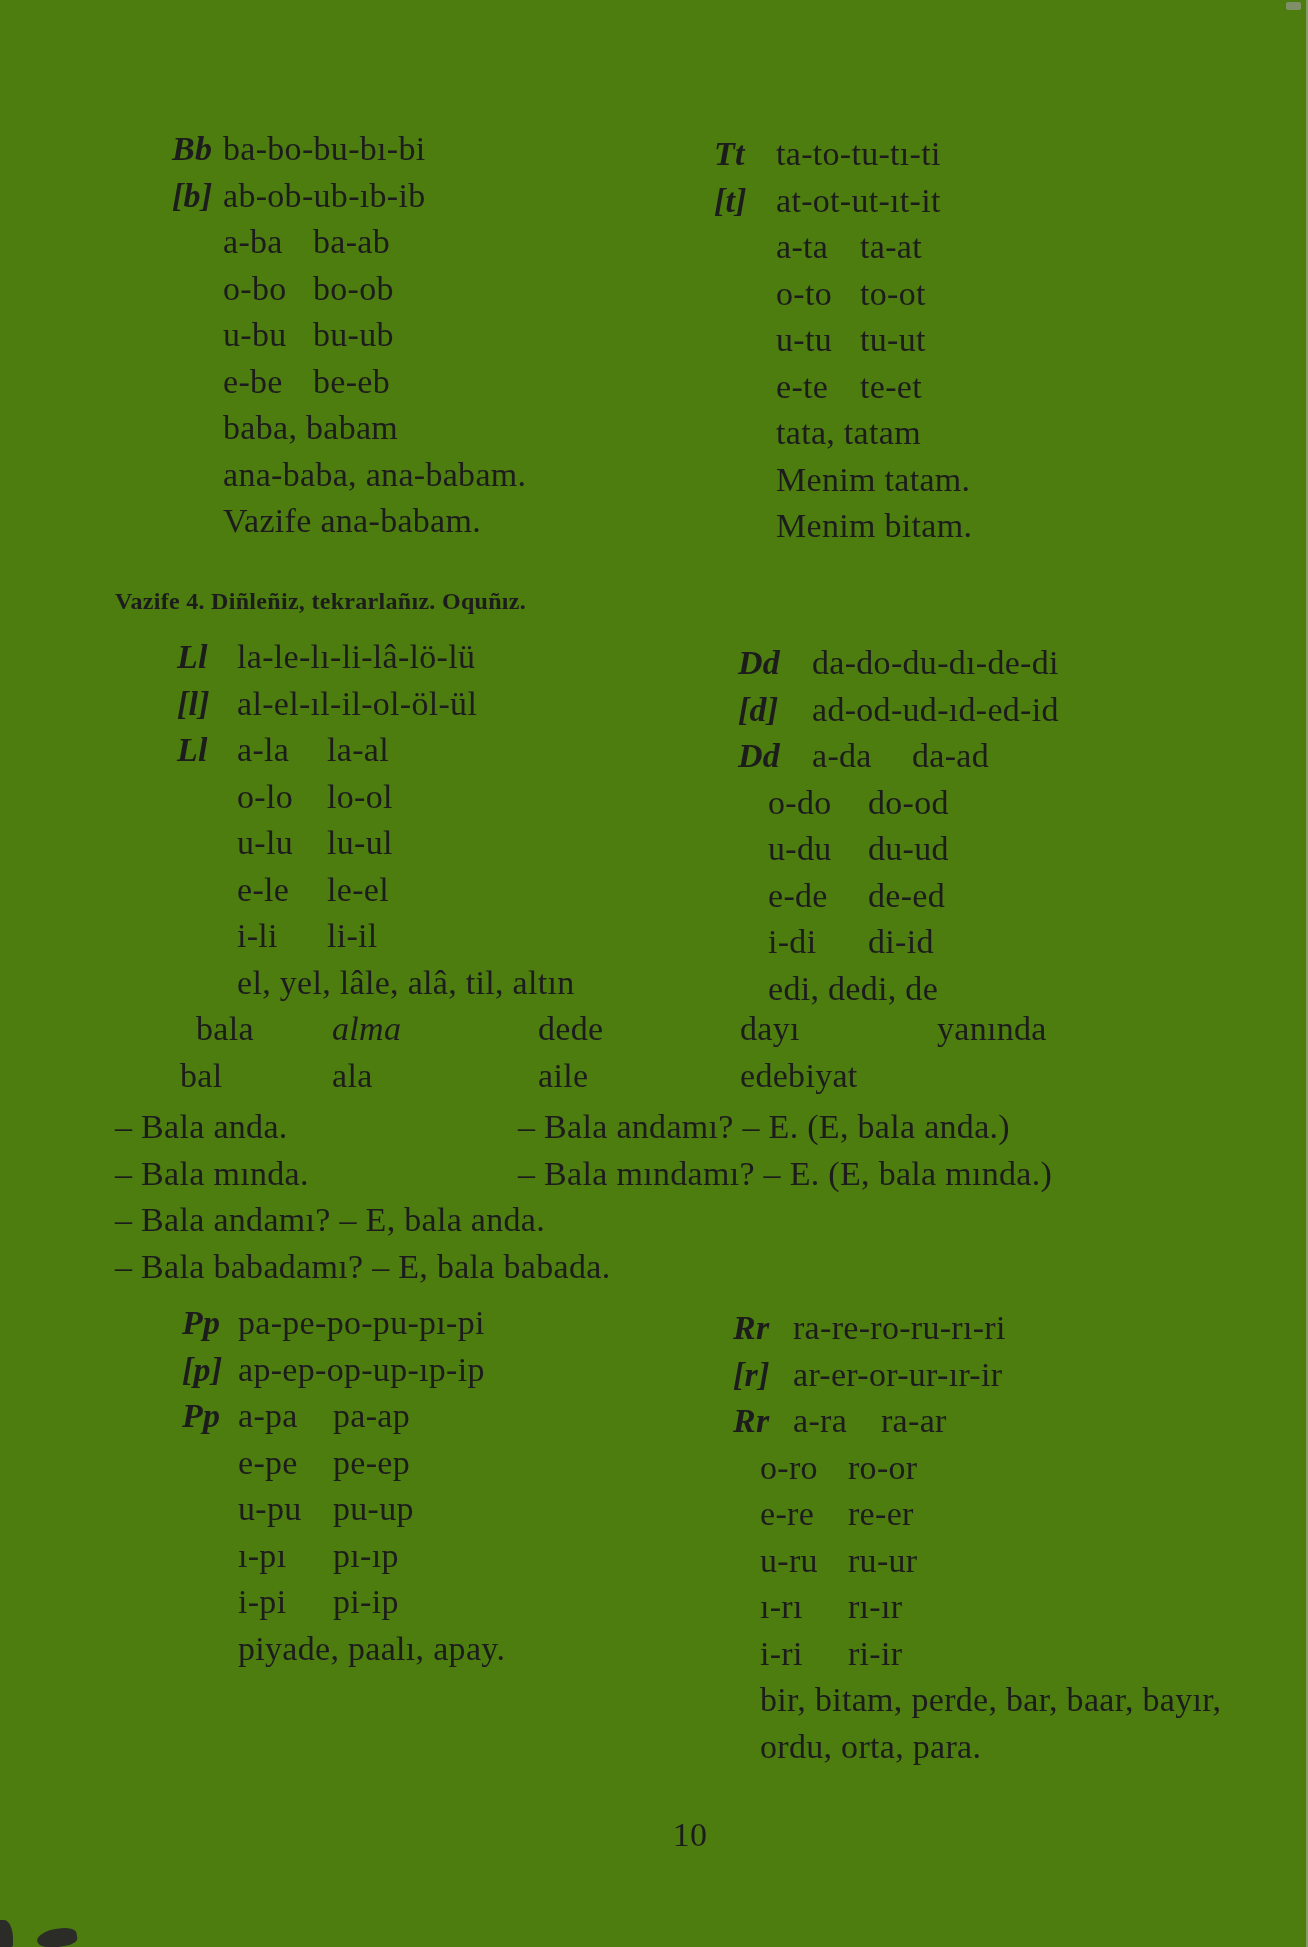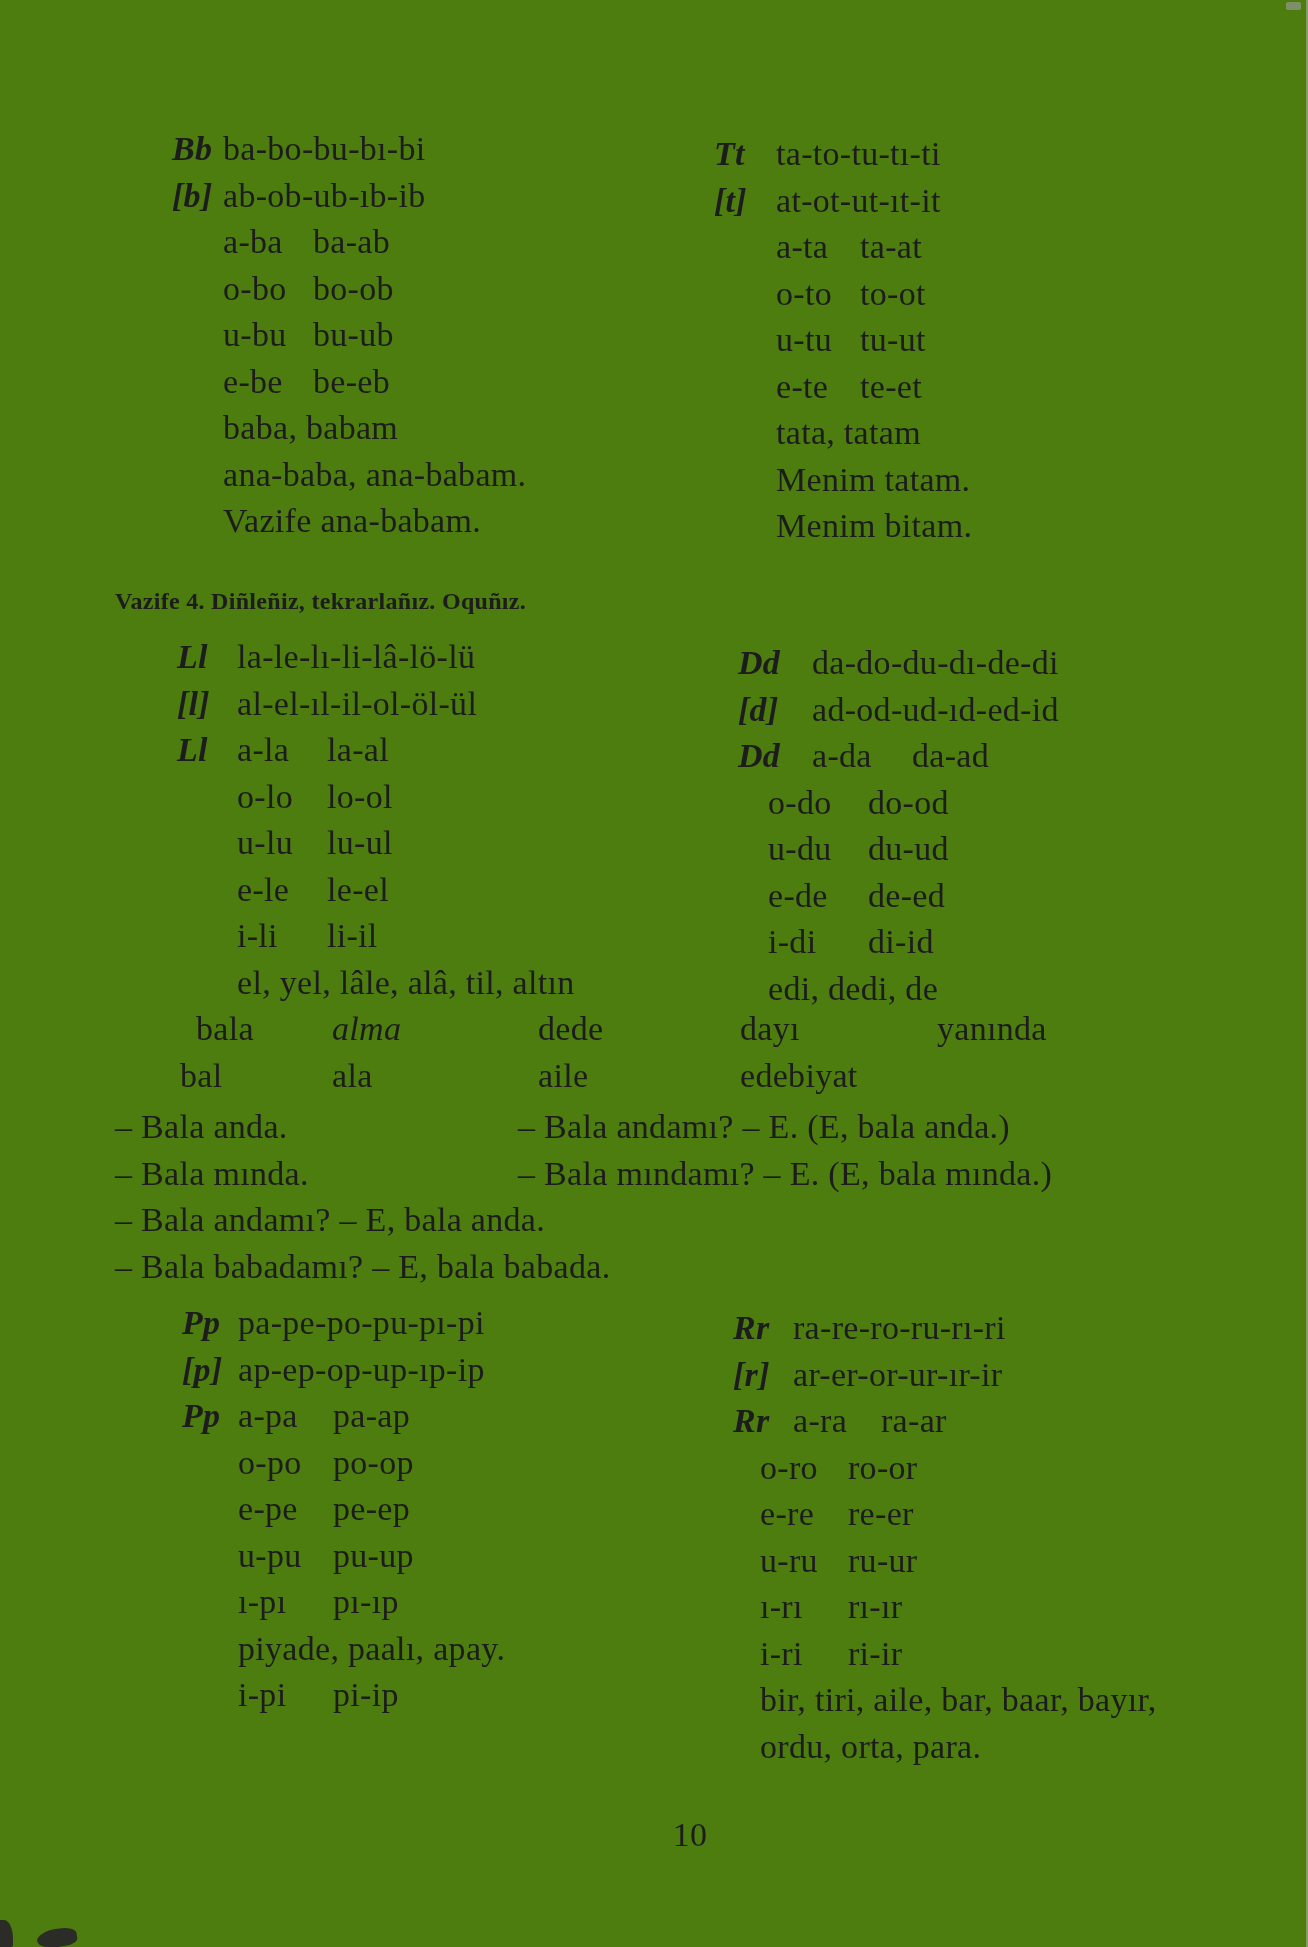--- a/index.html
+++ b/index.html
@@ -245,46 +245,41 @@
         <span class="lab">[p]</span>
         <span>ap-ep-op-up-ıp-ip</span>
       </div>
     <div class="row">
         <span class="lab">Pp</span>
         <span class="p1">a-pa</span>
         <span>pa-ap</span>
       </div>
     <div class="row">
         <span class="lab"></span>
-        <span class="p1">o-po</span>
-        <span>po-op</span>
-      </div>
-    <div class="row">
-        <span class="lab"></span>
         <span class="p1">e-pe</span>
         <span>pe-ep</span>
       </div>
     <div class="row">
         <span class="lab"></span>
         <span class="p1">u-pu</span>
         <span>pu-up</span>
       </div>
     <div class="row">
         <span class="lab"></span>
         <span class="p1">ı-pı</span>
         <span>pı-ıp</span>
       </div>
     <div class="row">
         <span class="lab"></span>
-        <span>piyade, paalı, apay.</span>
-      </div>
-    <div class="row">
-        <span class="lab"></span>
         <span class="p1">i-pi</span>
         <span>pi-ip</span>
+      </div>
+    <div class="row">
+        <span class="lab"></span>
+        <span>piyade, paalı, apay.</span>
       </div>
   </section>
 
   <section class="drill" style="left:733px; top:1305px; --lw:60px; --pw:88px; --od:-33px;">
     <div class="row">
         <span class="lab">Rr</span>
         <span>ra-re-ro-ru-rı-ri</span>
       </div>
     <div class="row">
         <span class="lab">[r]</span>
@@ -315,21 +310,21 @@
         <span class="p1">ı-rı</span>
         <span>rı-ır</span>
       </div>
     <div class="row outdent">
         <span class="lab"></span>
         <span class="p1">i-ri</span>
         <span>ri-ir</span>
       </div>
     <div class="row outdent">
         <span class="lab"></span>
-        <span>bir, tiri, aile, bar, baar, bayır,</span>
+        <span>bir, bitam, perde, bar, baar, bayır,</span>
       </div>
     <div class="row outdent">
         <span class="lab"></span>
         <span>ordu, orta, para.</span>
       </div>
   </section>
 
   <div class="pagenum">10</div>
 
   <div class="artifact smudge1"></div>

